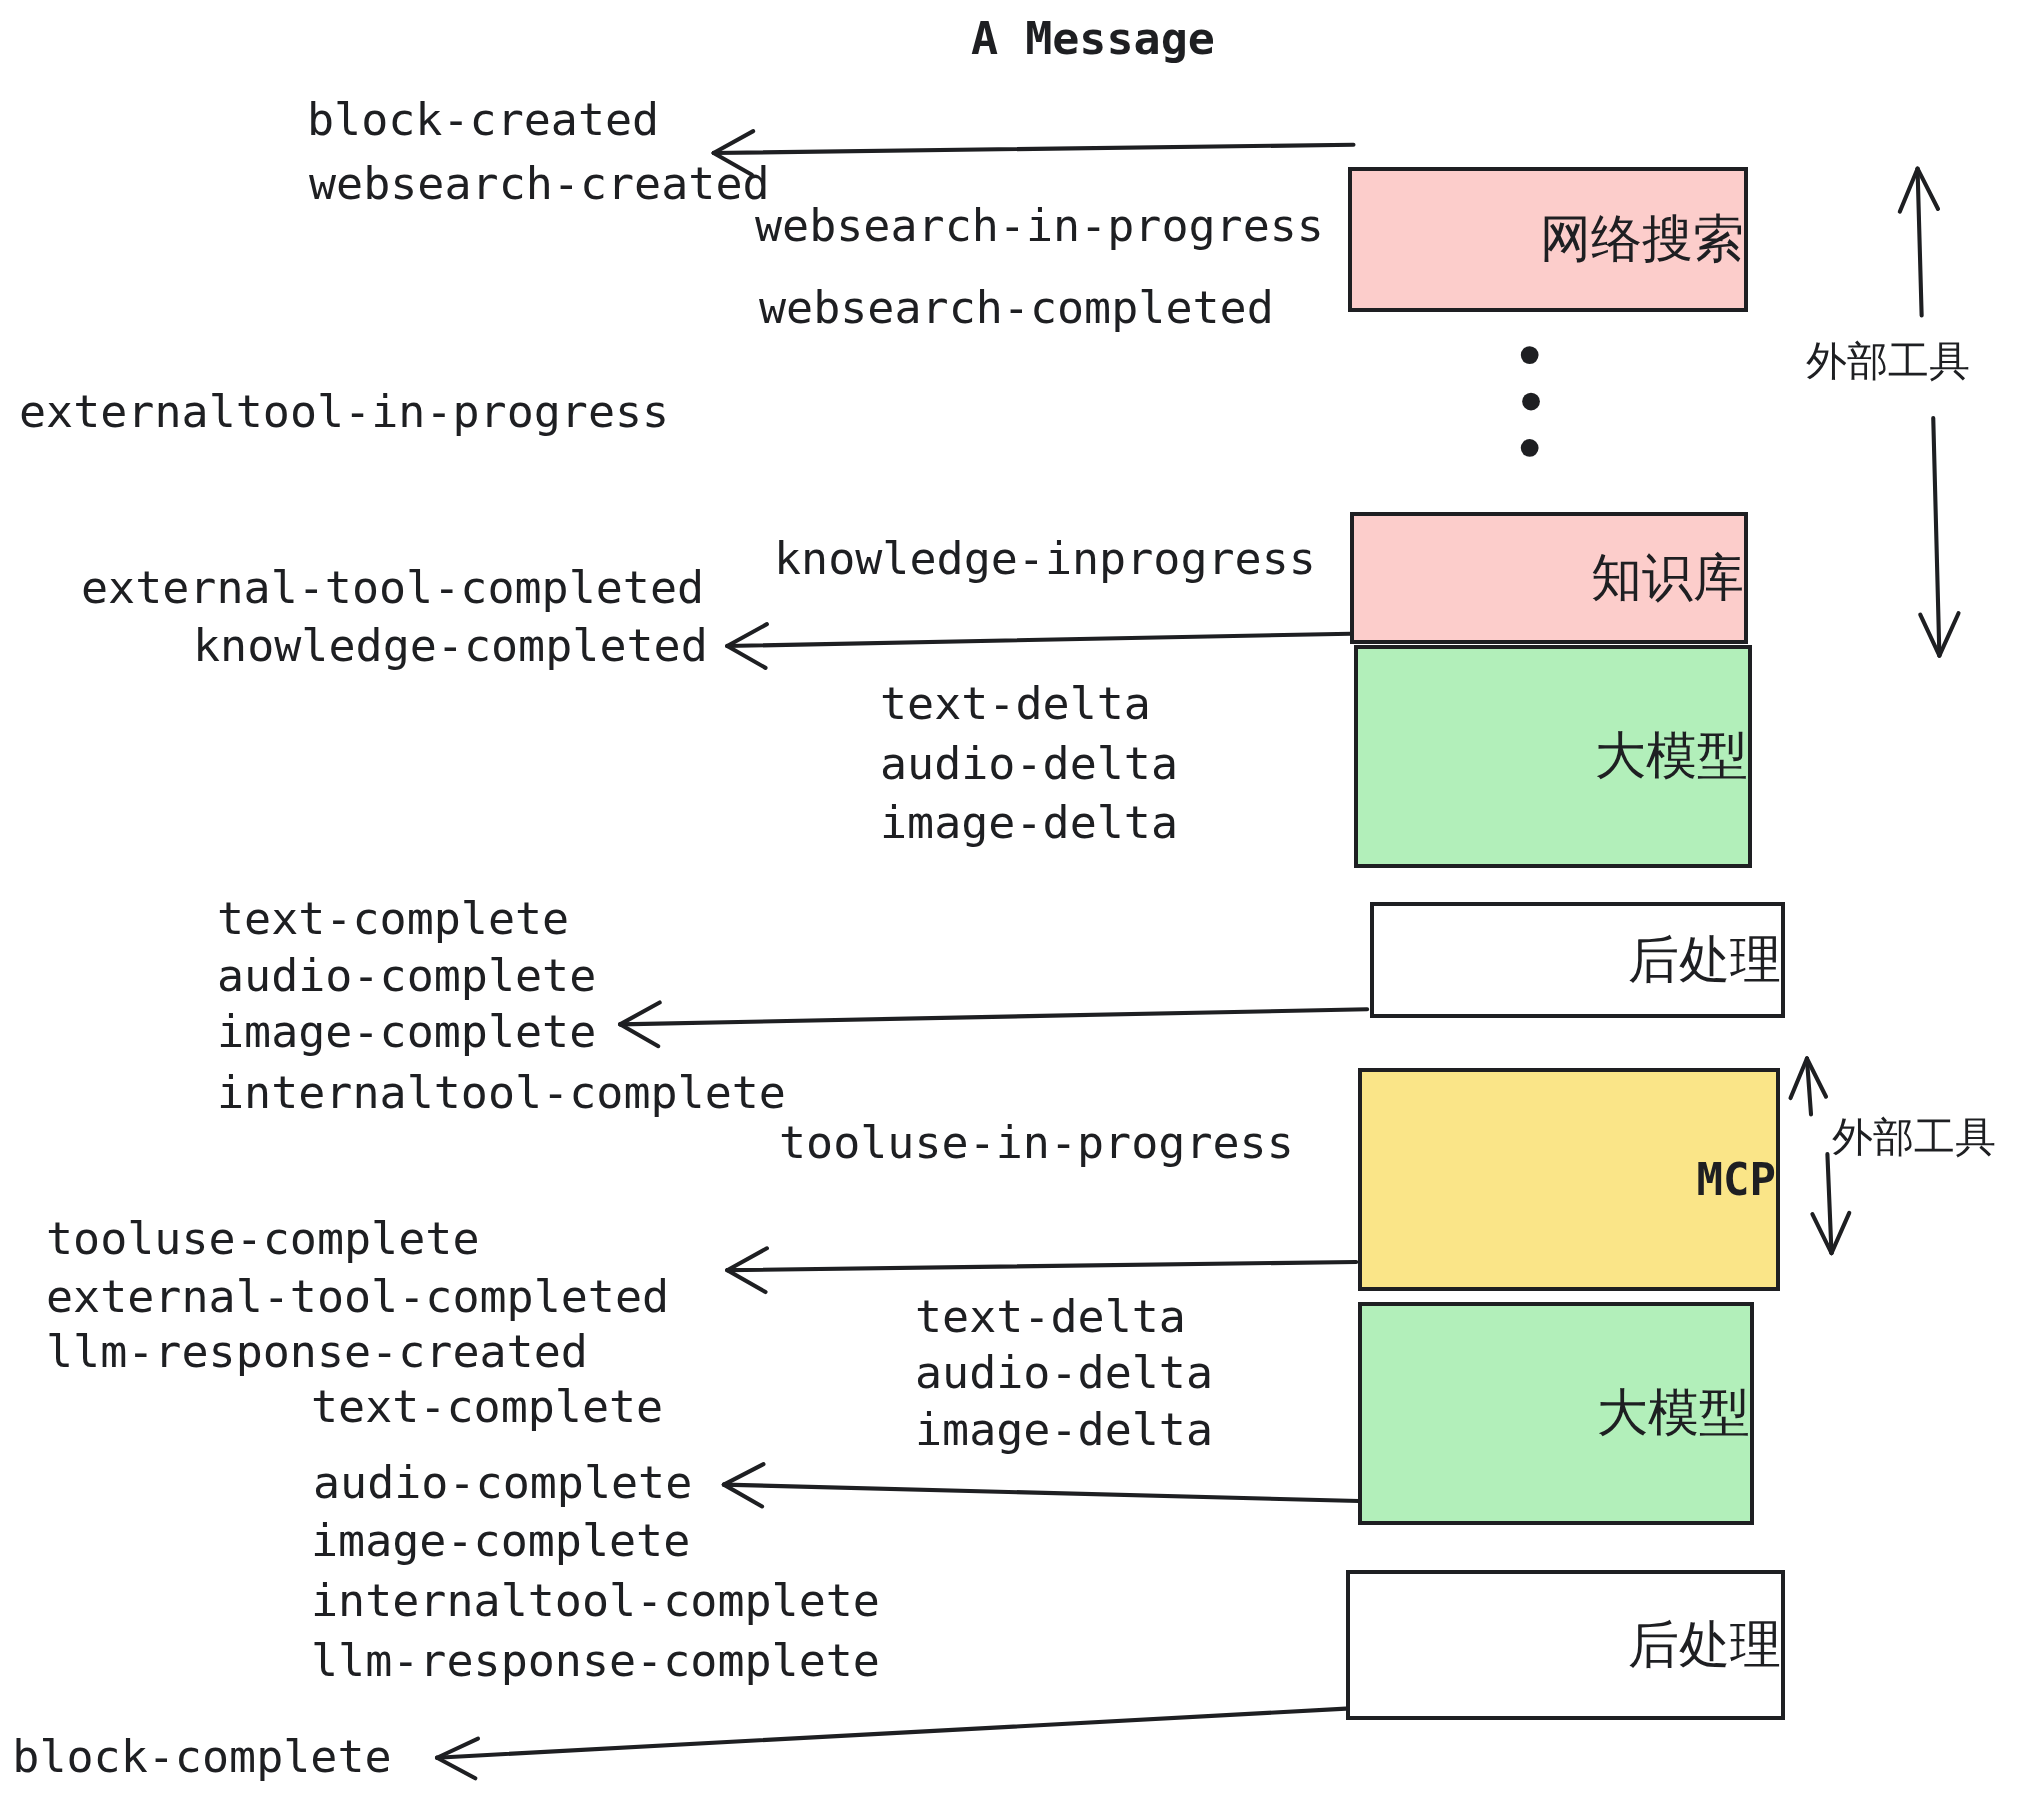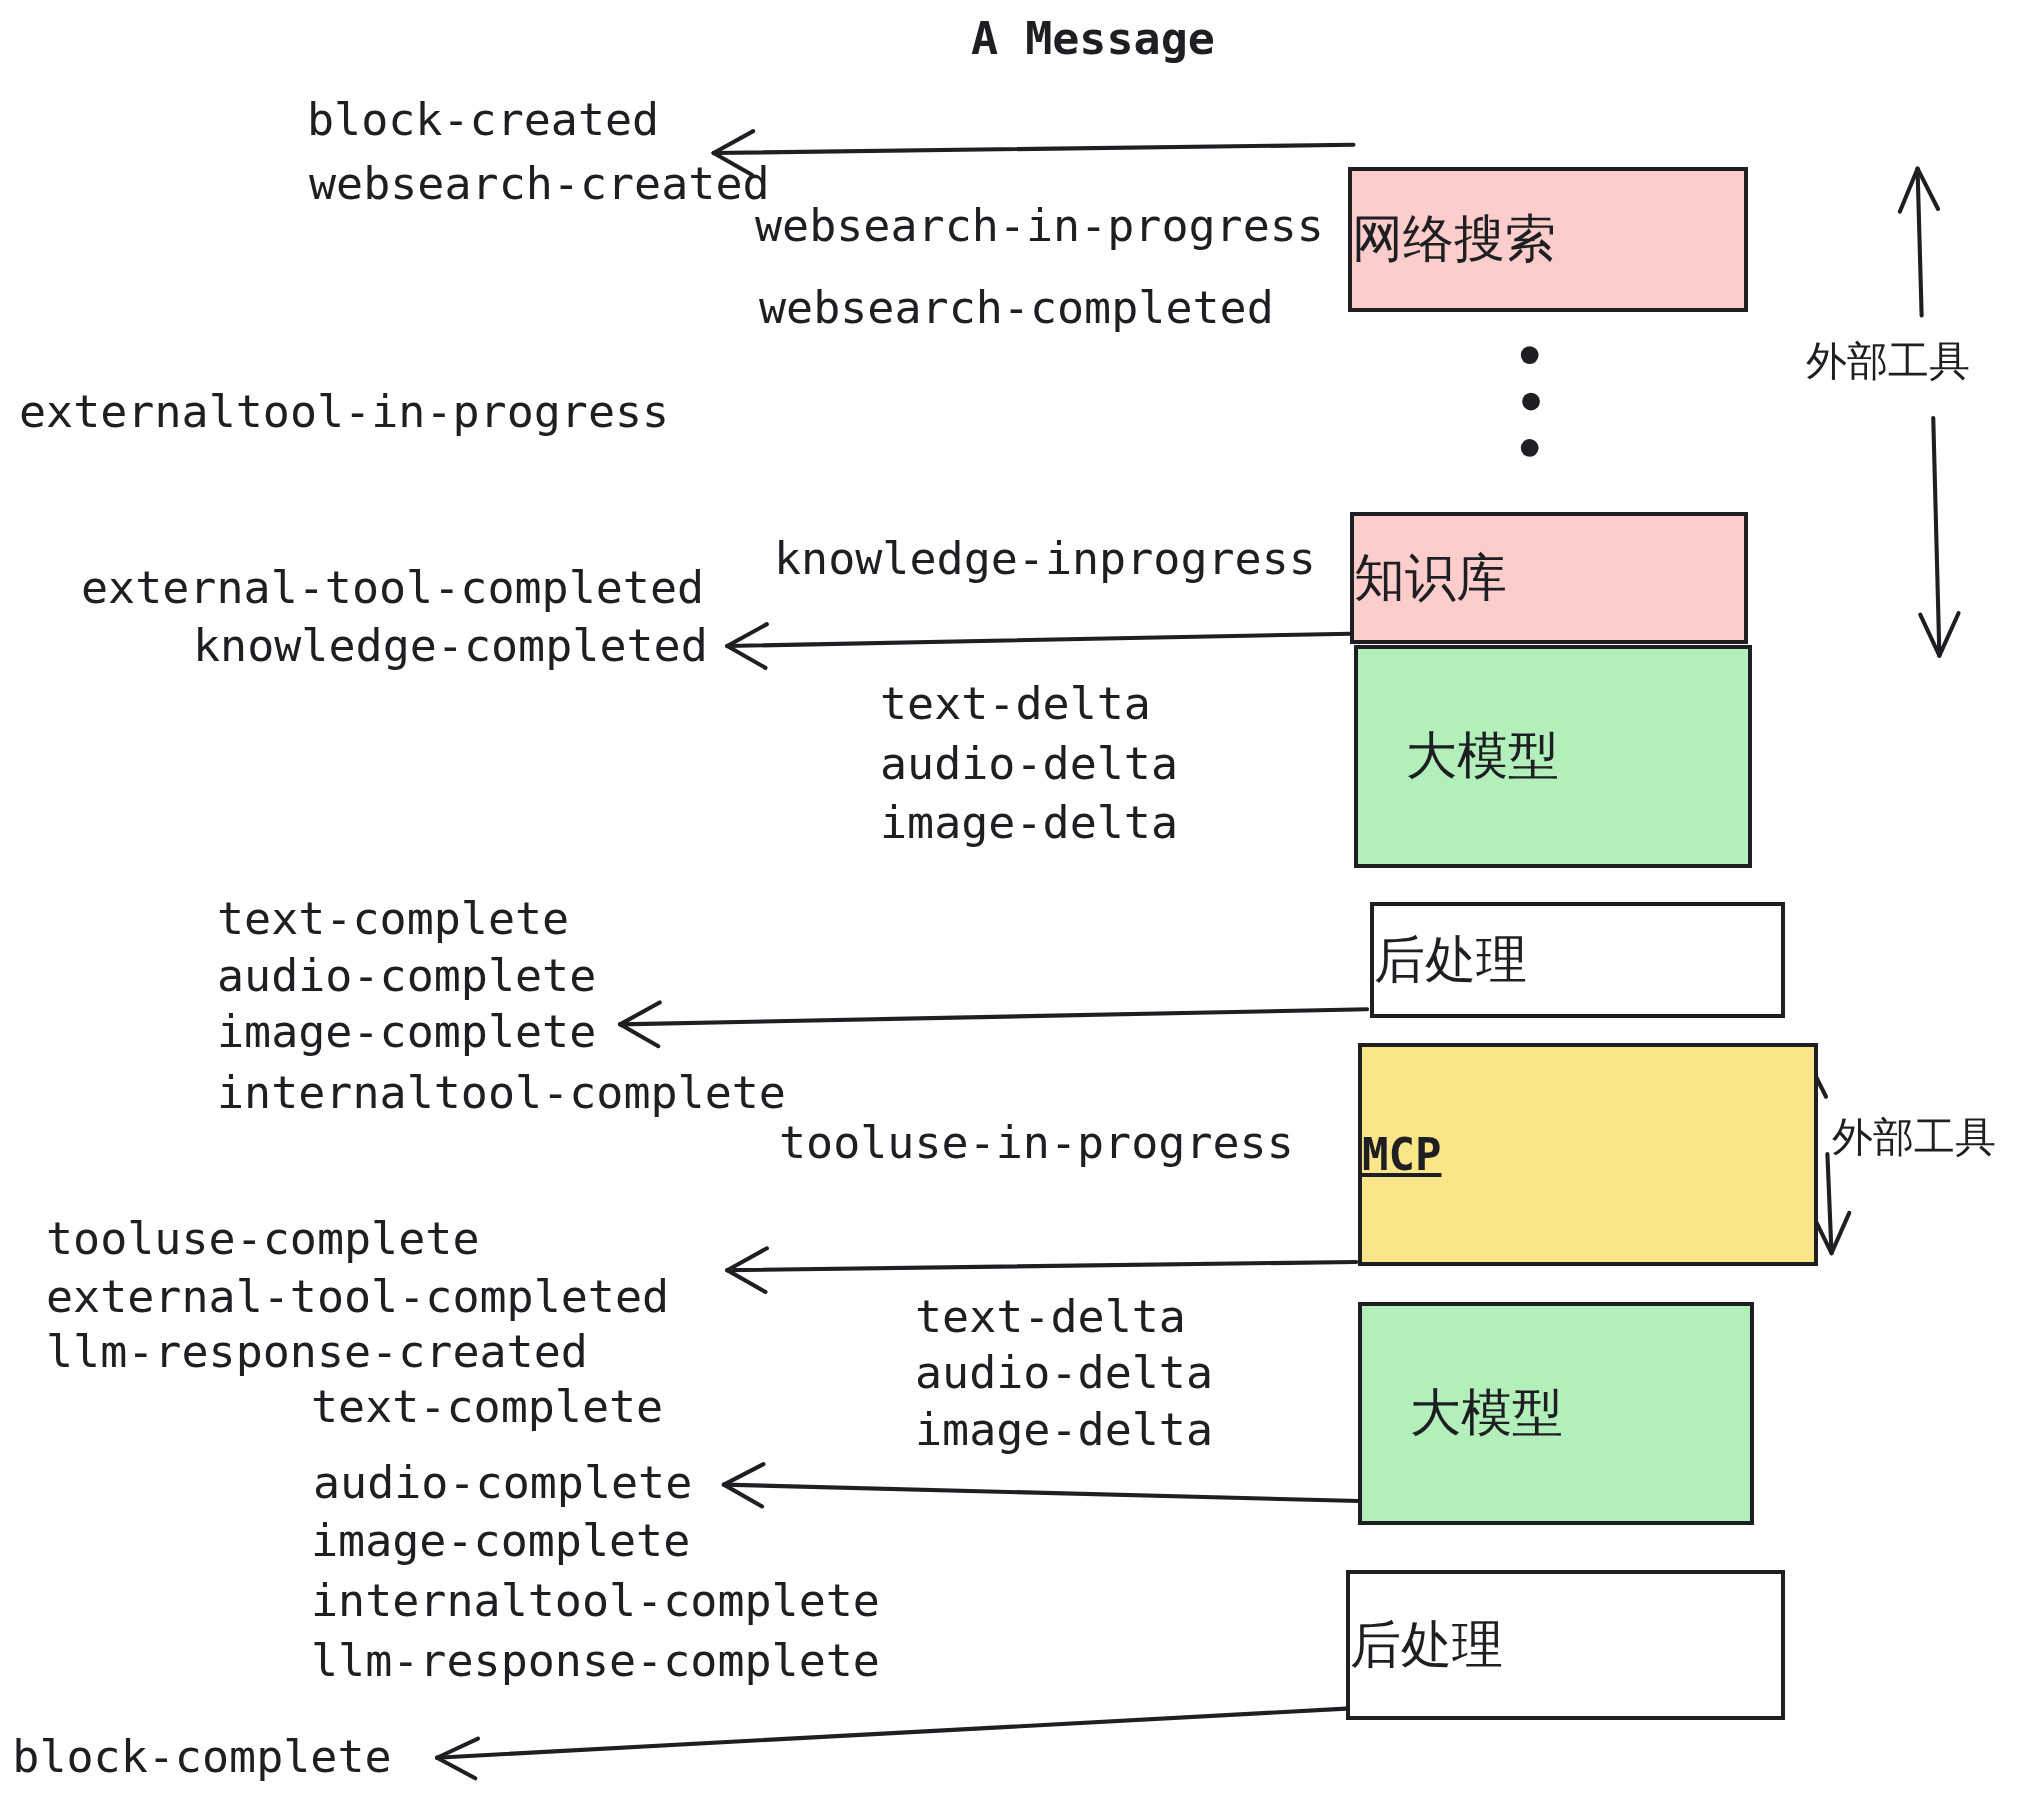--- a/index.html
+++ b/index.html
@@ -27,21 +27,21 @@
     font-weight:600;
     color:#1e1f22;
     white-space:nowrap;
   }
   .box{
     position:absolute;
     box-sizing:border-box;
     border:4.1px solid #1e1f22;
     display:flex;
     align-items:center;
-    justify-content:flex-start;
+    justify-content:flex-end;
     font-family:"Liberation Sans", sans-serif;
     font-size:51px;
     color:#1e1f22;
     white-space:nowrap;
   }
   .box.pink{background:#fccdcb;}
   .box.green{background:#b2efba;padding-left:48px;}
   .box.yellow{background:#fae588;}
   .box.white{background:#ffffff;}
   .box.mcp-font{
@@ -151,21 +151,21 @@
     </div>
   <div class="box pink" style="left:1350px;top:512px;width:398px;height:132px;">
       <span>知识库</span>
     </div>
   <div class="box green" style="left:1354px;top:645px;width:398px;height:223px;">
       <span>大模型</span>
     </div>
   <div class="box white" style="left:1370px;top:902px;width:415px;height:116px;">
       <span>后处理</span>
     </div>
-  <div class="box yellow mcp-font" style="left:1358px;top:1043px;width:460px;height:223px;text-decoration:underline;">
+  <div class="box yellow mcp-font" style="left:1358px;top:1068px;width:422px;height:223px;">
       <span>MCP</span>
     </div>
   <div class="box green" style="left:1358px;top:1302px;width:396px;height:223px;">
       <span>大模型</span>
     </div>
   <div class="box white" style="left:1346px;top:1570px;width:439px;height:150px;">
       <span>后处理</span>
     </div>
 
   <div class="side-label" style="left:1806px;top:339px;">外部工具</div>

